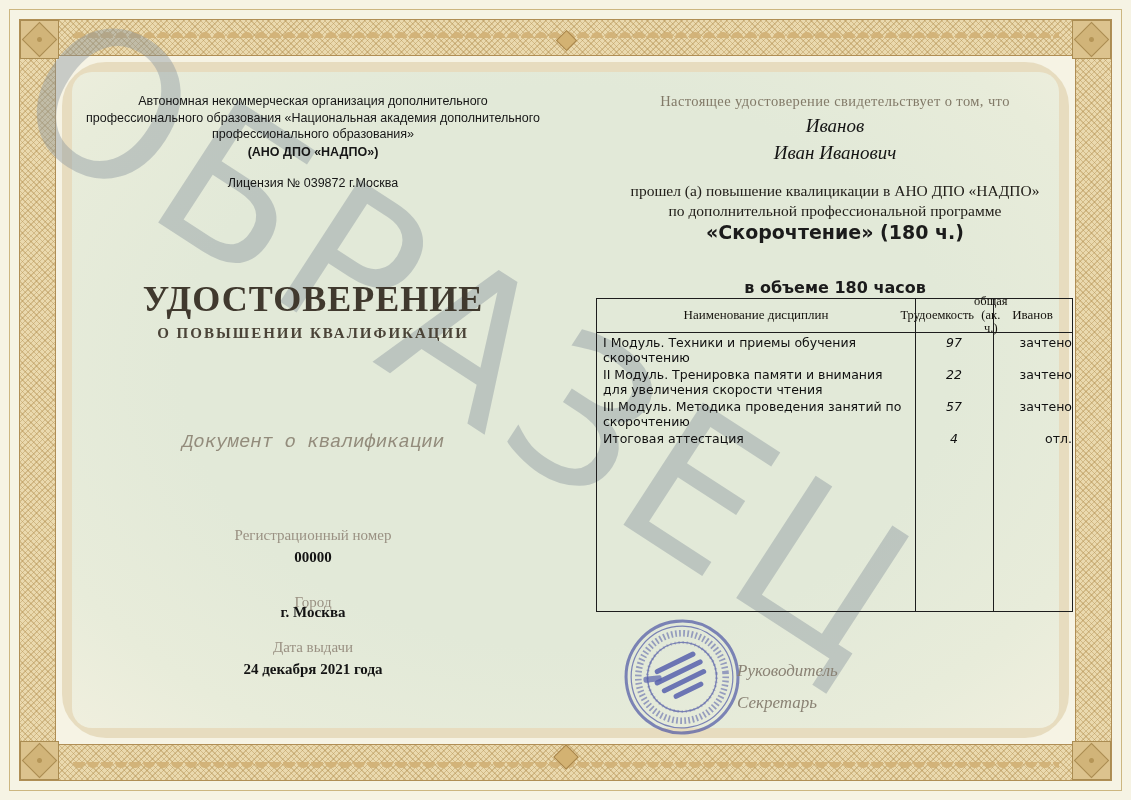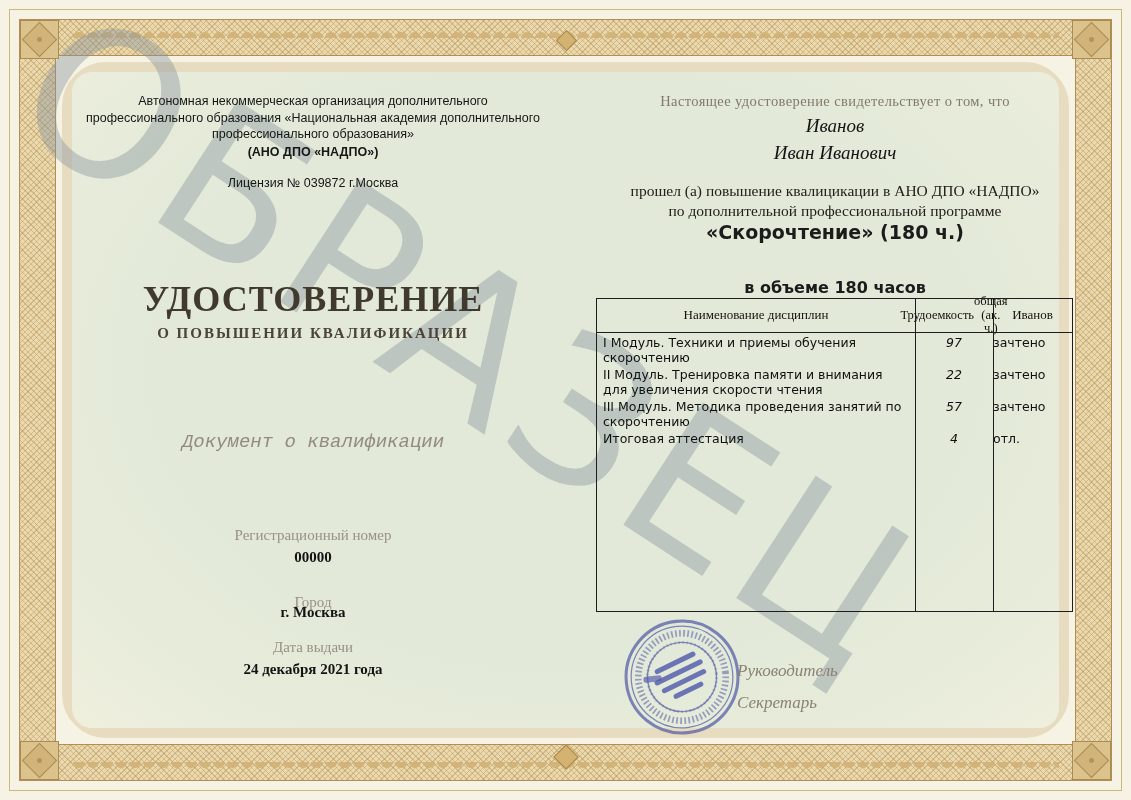--- a/index.html
+++ b/index.html
@@ -105,21 +105,21 @@
   .th{position:absolute;top:0;height:33px;display:flex;align-items:center;justify-content:center;
       font-size:13px;color:#14110c;text-align:center;line-height:1.1;}
   .th.name{left:0;width:318px;}
   .th.hours{left:318px;width:78px;flex-direction:row;font-size:12.5px;}
   .th.grade{left:396px;width:79px;}
   .tbody{position:absolute;left:0;top:37px;width:100%;}
   .trow{display:flex;align-items:flex-start;margin-bottom:3px;
         font-family:"DejaVu Sans",sans-serif;font-size:12.5px;line-height:1.16;color:#101010;}
   .td-name{width:306px;padding-left:6px;padding-right:6px;}
   .td-hours{width:78px;text-align:center;font-style:italic;}
-  .td-grade{width:79px;text-align:left;}
+  .td-grade{width:79px;text-align:right;}
 
   
   .stamp{position:absolute;left:26px;top:616px;width:122px;height:122px;opacity:.85;transform:rotate(-6deg);}
   .sig{position:absolute;left:142px;font-style:italic;font-size:17px;color:#8a8274;text-align:left;}
   .sig.head{top:661px;} .sig.sec{top:693px;}
 </style>
 </head>
 <body>
 
 <div class="cert">

